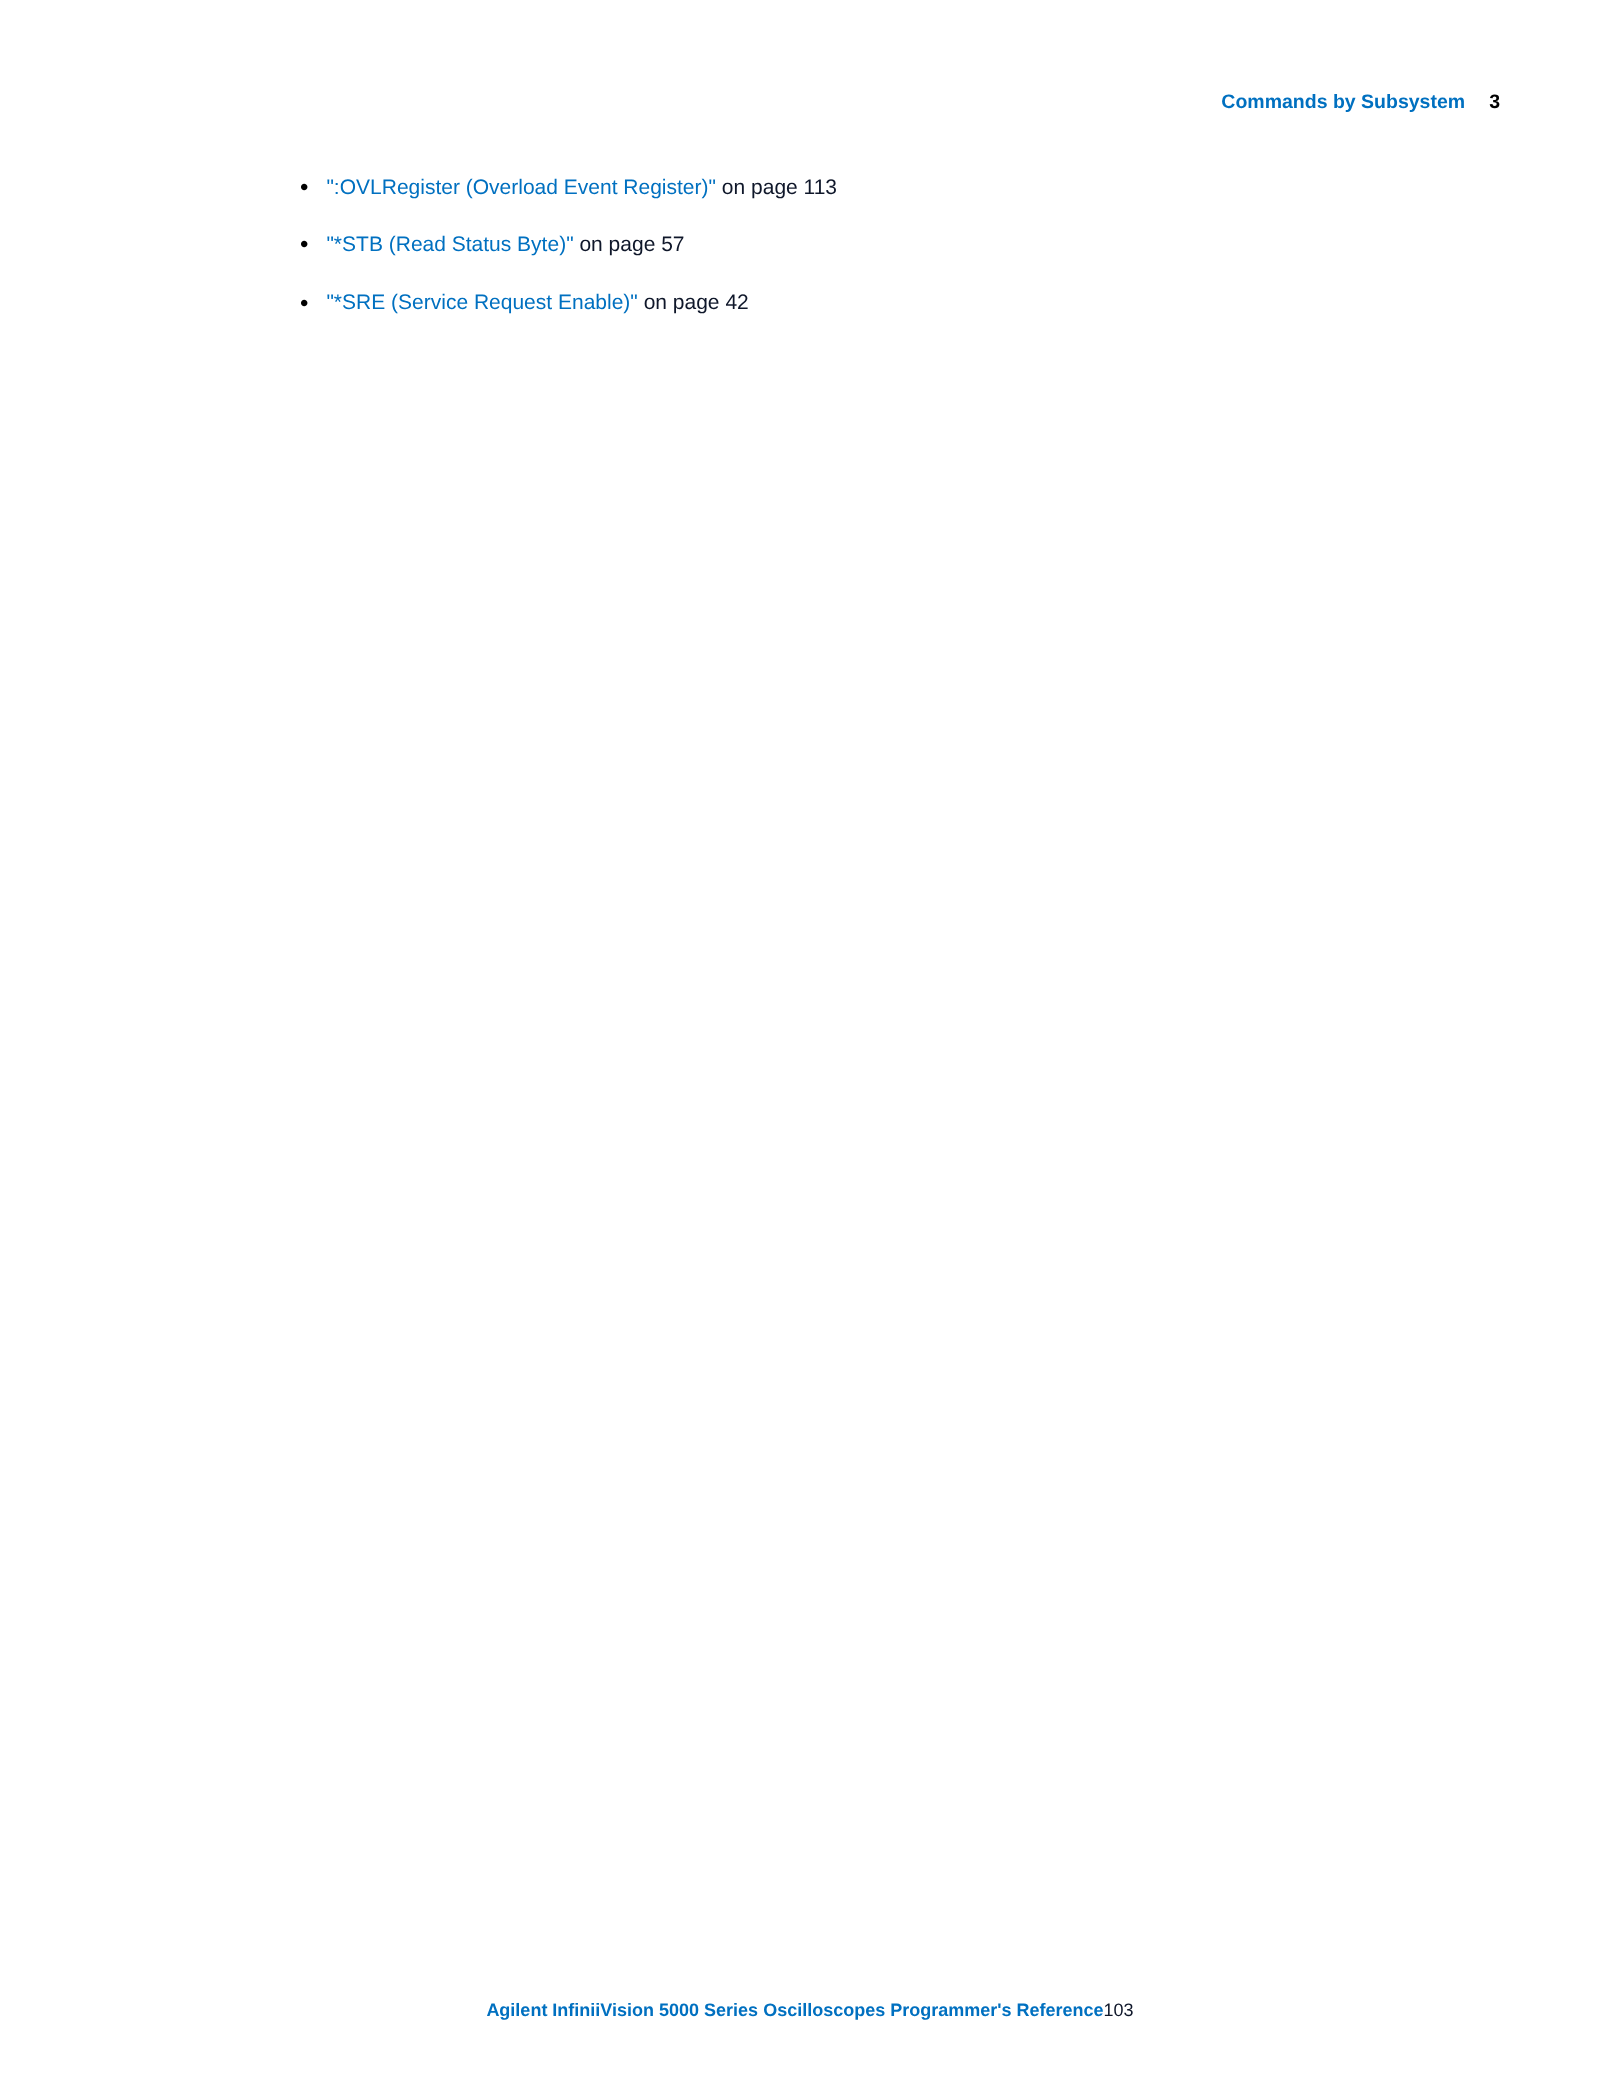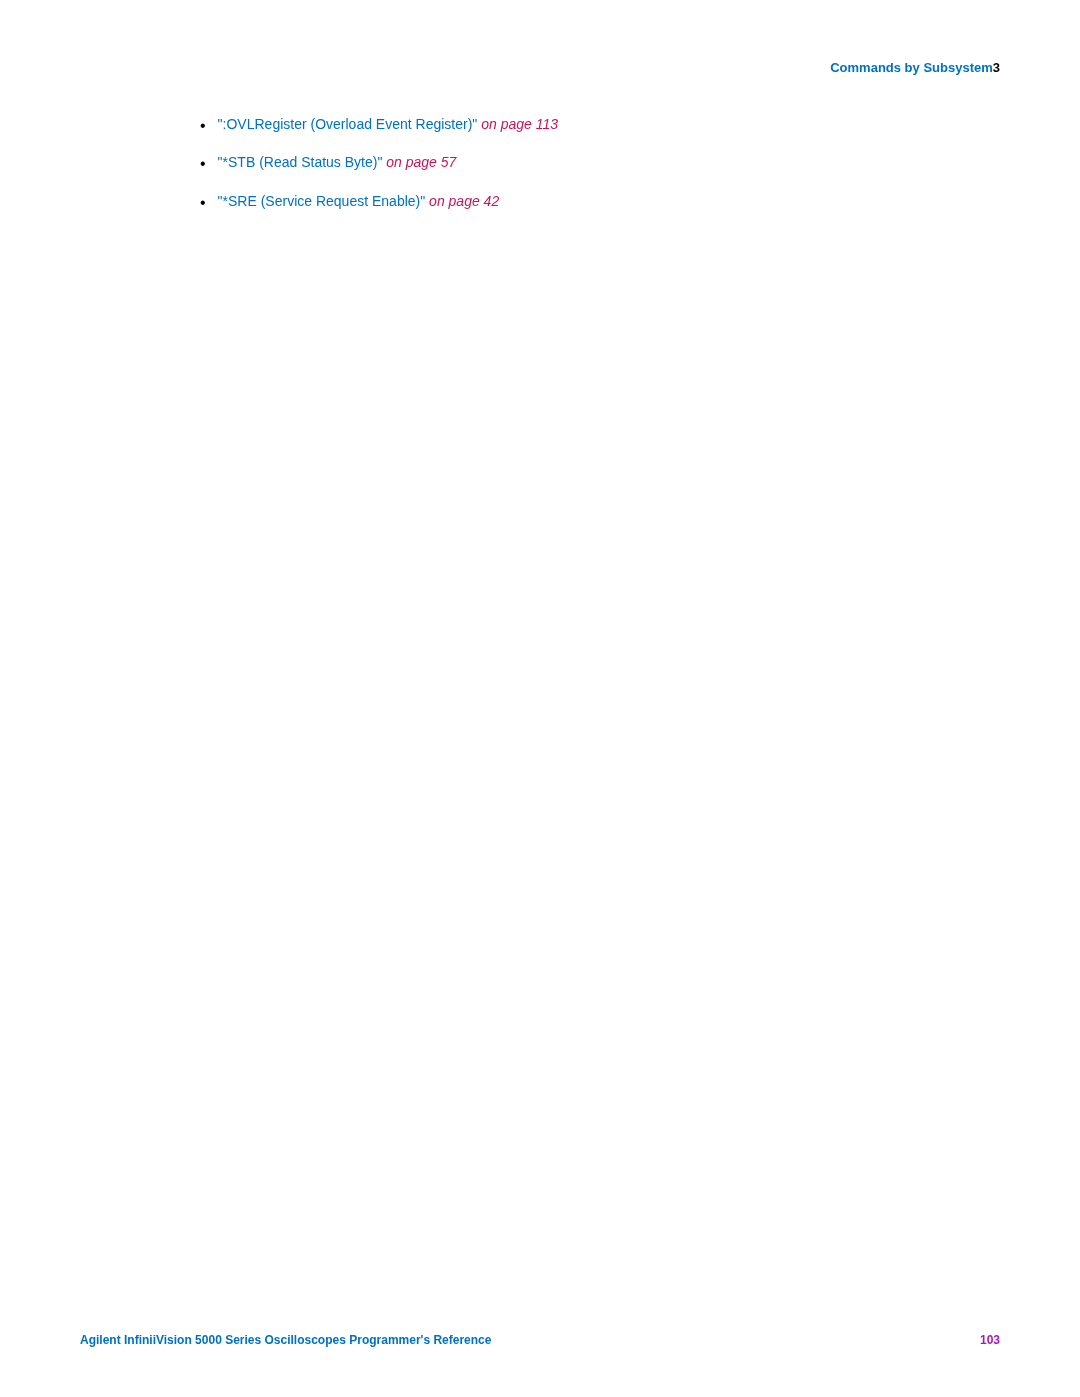--- a/index.html
+++ b/index.html
@@ -27,20 +27,21 @@
       display: flex;
       justify-content: flex-end;
       align-items: center;
       margin-bottom: 40px;
       border-bottom: none;
     }
 
     .header-right {
       display: flex;
       align-items: flex-end;
+      gap: 16px;
     }
 
     .header-title {
       font-size: 13px;
       font-weight: bold;
       color: #0070C0;
       font-family: Arial, Helvetica, sans-serif;
     }
 
     .header-page-number {
@@ -84,46 +85,45 @@
       font-size: 14px;
     }
 
     .link-text {
       color: #0070C0;
       text-decoration: none;
       cursor: pointer;
     }
 
     .page-text {
-      color: #be185d;
-      font-style: italic;
+      color: #0f172a;
     }
 
     .footer-area {
       position: absolute;
       bottom: 50px;
       left: 80px;
       right: 80px;
       display: flex;
-      justify-content: space-between;
+      justify-content: center;
       align-items: center;
       border-top: none;
     }
 
     .footer-left {
       font-size: 12px;
       font-weight: bold;
       color: #0070C0;
       font-family: Arial, Helvetica, sans-serif;
     }
 
     .footer-right {
       font-size: 12px;
-      font-weight: bold;
-      color: #a21caf;
+      font-weight: normal;
+      color: #0f172a;
       font-family: Arial, Helvetica, sans-serif;
     }
   </style>
 </head>
 <body>
 
 <div class="page-container">
 
   <div class="header-area">
     <div class="header-right">

